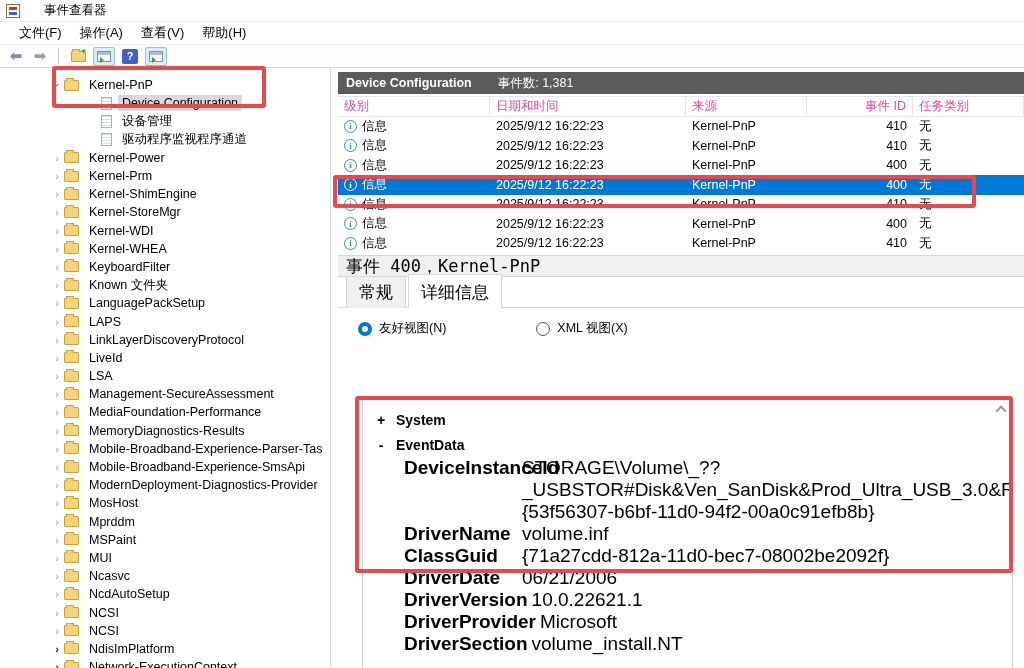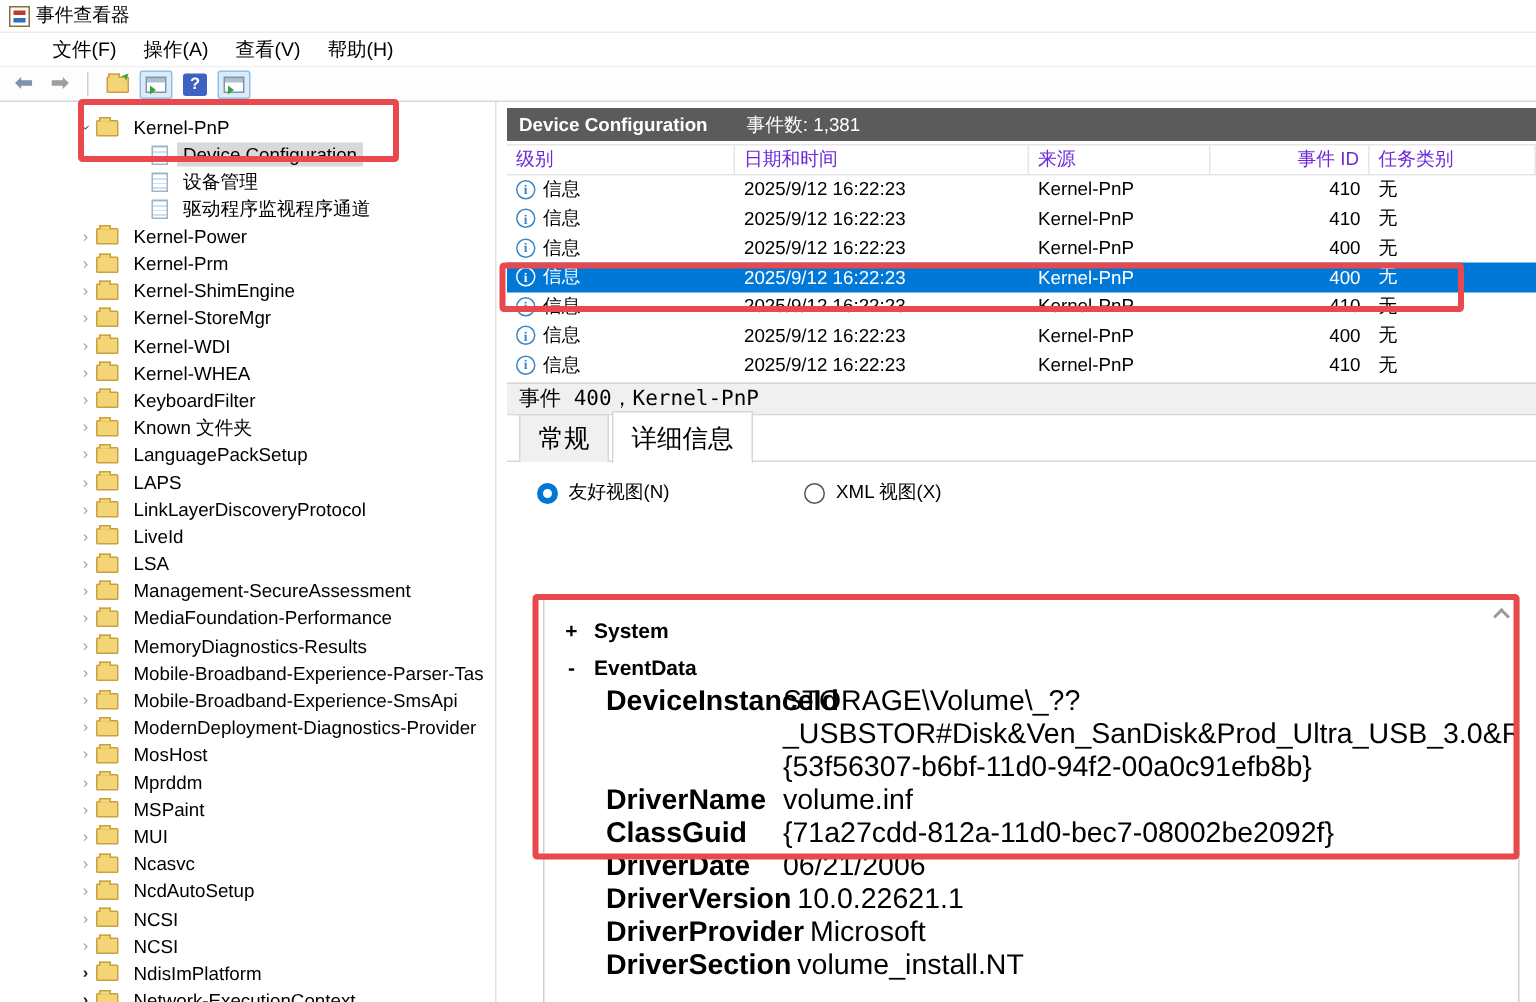--- a/index.html
+++ b/index.html
@@ -2,28 +2,28 @@
 <html><head>
 <meta charset="utf-8">
 <style>
   * { margin:0; padding:0; box-sizing:border-box; }
   html,body { width:1024px; height:668px; overflow:hidden; }
   body { font-family:"Liberation Sans","DejaVu Sans",sans-serif; font-size:13px; color:#000; background:#fff; }
   #app { position:relative; width:1024px; height:668px; background:#fff; overflow:hidden; }
 
   
   .titlebar { position:absolute; left:0; top:0; width:1024px; height:22px; background:#fff;
-              border-bottom:1px solid #ececec; display:flex; align-items:center; padding-left:6px; gap:4px;text-align:center; }
+              border-bottom:1px solid #ececec; display:flex; align-items:center; padding-left:6px; gap:24px;text-align:center; }
   .app-icon { width:14px; height:14px; border:1px solid #8a6d3b; background:#fdfdfd; position:relative; }
   .app-icon::before { content:""; position:absolute; left:2px; top:2px; width:8px; height:3px; background:#c0392b; }
   .app-icon::after  { content:""; position:absolute; left:2px; top:7px; width:8px; height:3px; background:#2d6fb8; }
   .title-text { font-size:12.5px; }
 
   .menubar { position:absolute; left:0; top:22px; width:1024px; height:23px; background:#fff;
-             border-bottom:1px solid #f0f0f0; display:flex; align-items:center; padding-left:26px; }
+             border-bottom:1px solid #f0f0f0; display:flex; align-items:center; padding-left:10px; }
   .menu-item { padding:3px 9px; cursor:default; }
 
   .toolbar { position:absolute; left:0; top:45px; width:1024px; height:23px; background:#fdfdfd;
              border-bottom:1px solid #d7d7d7; display:flex; align-items:center; padding-left:6px; gap:4px; }
   .nav-arrow { font-weight:bold; font-size:15px; line-height:16px; width:20px; text-align:center; }
   .nav-back { color:#7e93ab; } .nav-fwd { color:#9e9e9e; }
   .tb-sep { width:1px; height:16px; background:#d0d0d0; margin:0 4px; }
   .tb-btn { width:22px; height:19px; display:flex; align-items:center; justify-content:center; position:relative; }
   .tb-btn.framed { background:#dcebf8; border:1px solid #90bfe8; border-radius:2px; }
   .ico-folder { width:15px; height:11px; background:#f3d578; border:1px solid #c9a23f; border-radius:1px; position:relative; }
@@ -50,38 +50,38 @@
 
   
   .rpanel { position:absolute; left:338px; top:68px; width:686px; height:600px; background:#fff; }
   .list-header { position:absolute; left:0; top:4px; width:686px; height:22px; background:#5b5b5b; color:#fff;
                  display:flex; align-items:center; padding-left:8px; }
   .list-title { font-weight:bold; font-size:12.5px; margin-right:26px; }
   .list-count { font-size:12.5px; }
 
   .grid { position:absolute; left:0; top:28px; width:686px; height:159px; overflow:hidden; border-top:1px solid #e5e5e5; }
   .gridrow { display:flex; height:19.5px; align-items:center; }
-  .gridrow.head { border-bottom:1px solid #e5e5e5; color:#6d28d9; }
+  .gridrow.head { border-bottom:1px solid #e5e5e5; color:#ec4899; }
   .gridrow.head .gc { border-right:1px solid #e5e5e5; height:100%; display:flex; align-items:center; }
   .gc { padding:0 6px; overflow:hidden; white-space:nowrap; font-size:12.5px; }
   .c-level { width:152px; flex:none; display:flex; align-items:center; gap:5px; }
   .c-date  { width:196px; flex:none; }
   .c-src   { width:121px; flex:none; }
   .c-id    { width:106px; flex:none; text-align:right; justify-content:flex-end; display:flex; }
   .c-cat   { flex:1; }
   .gridrow.sel { background:#0078d7; color:#fff; }
   .info-ico { width:13px; height:13px; border:1.5px solid #3a87c8; border-radius:50%; color:#3a87c8;
               font-size:9px; font-weight:bold; display:flex; align-items:center; justify-content:center; flex:none;
               font-family:"Liberation Serif",serif; }
   .gridrow.sel .info-ico { border-color:#fff; color:#fff; }
 
   
   .detail { position:absolute; left:0; top:187px; width:686px; height:413px; background:#fff; }
   .detail-title { height:22px; background:#f0f0f0; border-top:1px solid #d7d7d7; border-bottom:1px solid #d7d7d7;
-                  display:flex; align-items:center; padding-left:8px; font-family:"DejaVu Sans Mono",monospace; font-size:14px; }
+                  display:flex; align-items:center; padding-left:8px; font-family:"DejaVu Sans Mono",monospace; font-size:17px; }
   .tabstrip { height:31px; background:#fff; display:flex; align-items:flex-end; padding-left:8px; position:relative; }
   .tabstrip::after { content:""; position:absolute; left:0; bottom:0; width:100%; height:1px; background:#d7d7d7; }
   .tab { padding:4px 12px; border:1px solid #d7d7d7; border-bottom:none; background:#f0f0f0; margin-right:2px;
          font-size:17px; position:relative; z-index:1; }
   .tab.active { background:#fff; padding-top:6px; z-index:2; margin-bottom:-1px; border-bottom:1px solid #fff; }
   .tabbody { position:relative; height:359px; background:#fff; }
   .radios { display:flex; align-items:center; gap:90px; padding:12px 0 0 20px; }
   .radio { display:flex; align-items:center; gap:7px; font-size:12.5px; }
   .rdot { width:14px; height:14px; border-radius:50%; border:1.5px solid #555; background:#fff; flex:none; }
   .rdot.on { border:4.5px solid #0078d7; }

